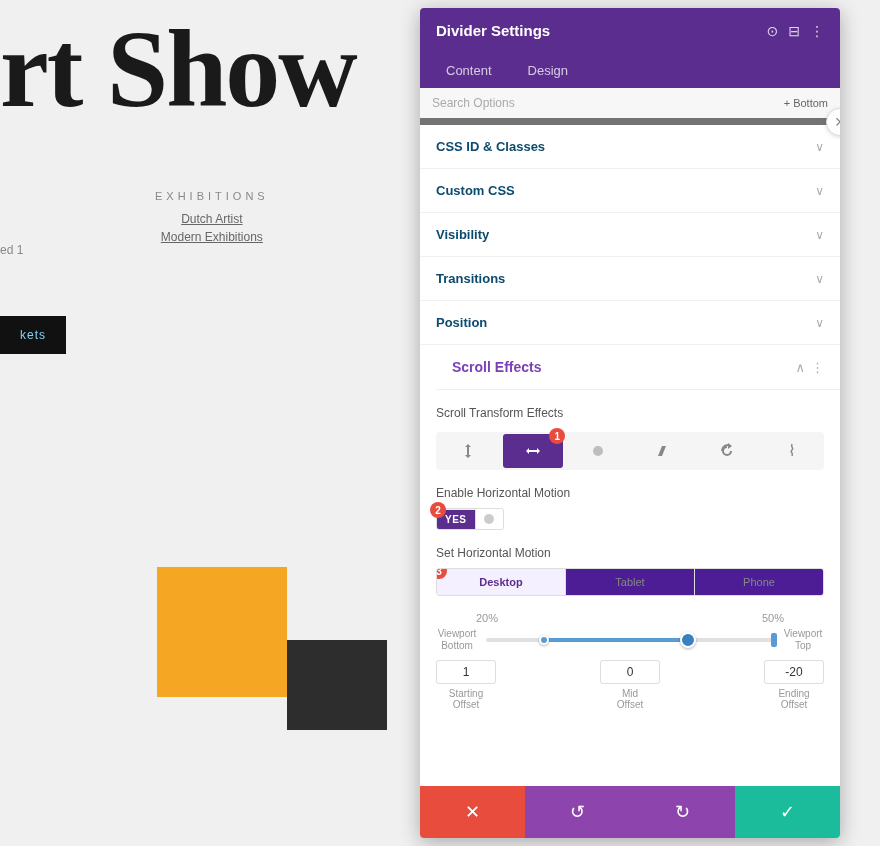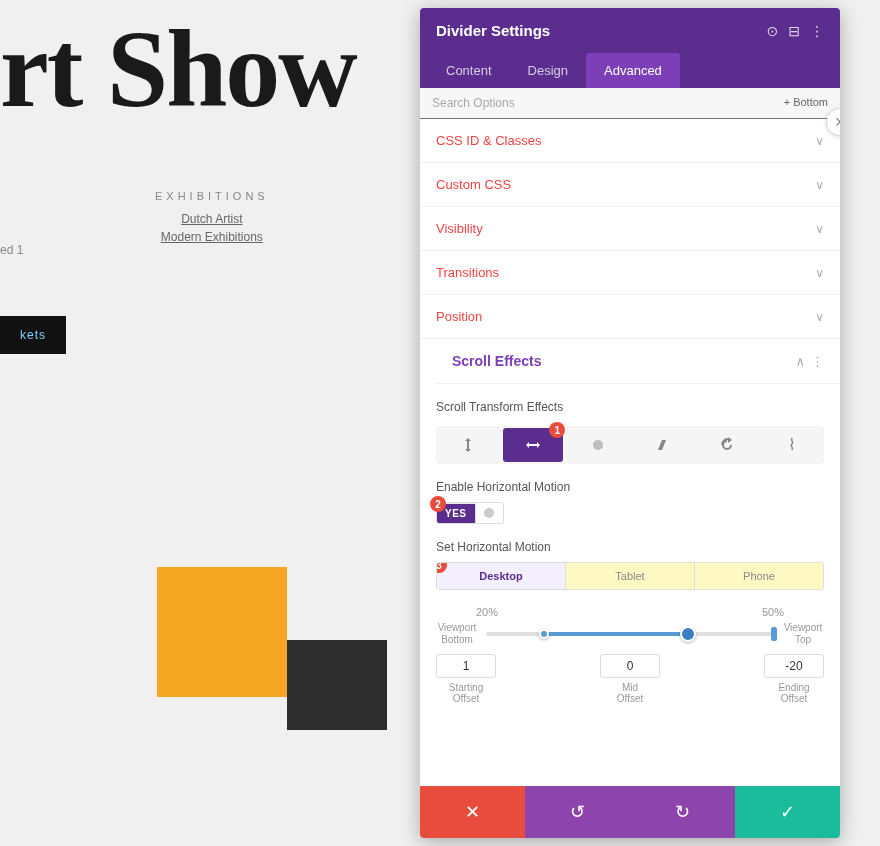--- a/index.html
+++ b/index.html
@@ -152,23 +152,23 @@
 
     .tab.active {
       background: #7c3fb8;
       color: #fff;
     }
 
     
     .search-bar {
       padding: 8px 12px;
       background: #f7f7f7;
-      border-bottom: 1px solid #737373;
-      display: flex;
-      align-items: flex-start;
+      border-bottom: 7px solid #737373;
+      display: flex;
+      align-items: center;
       justify-content: space-between;
     }
 
     .search-placeholder {
       font-size: 12px;
       color: #aaa;
     }
 
     .filter-btn {
       font-size: 11px;
@@ -190,22 +190,22 @@
       padding: 14px 16px;
       display: flex;
       justify-content: space-between;
       align-items: center;
       cursor: pointer;
       background: #fff;
     }
 
     .accordion-label {
       font-size: 13px;
-      color: #ef4444;
-      font-weight: 400;
+      color: #0c4a6e;
+      font-weight: 700;
     }
 
     .accordion-chevron {
       color: #aaa;
       font-size: 12px;
     }
 
     
     .scroll-effects-section {
       background: #fff;
@@ -386,21 +386,21 @@
       overflow: hidden;
       position: relative;
     }
 
     .device-tab {
       flex: 1;
       padding: 7px;
       text-align: center;
       font-size: 11px;
       color: #888;
-      background: #fef9c3;
+      background: #4c1d95;
       border: none;
       cursor: pointer;
       border-right: 1px solid #ddd;
     }
 
     .device-tab:last-child {
       border-right: none;
     }
 
     .device-tab.active {
@@ -622,21 +622,20 @@
     <div class="panel-header-icons">
       <span class="panel-header-icon">⊙</span>
       <span class="panel-header-icon">⊟</span>
       <span class="panel-header-icon">⋮</span>
     </div>
   </div>
 
   <div class="panel-tabs">
     <div class="tab">Content</div>
     <div class="tab">Design</div>
-    <div class="tab active">Advanced</div>
   </div>
 
   <div class="search-bar">
     <span class="search-placeholder">Search Options</span>
     <button class="filter-btn">+ Bottom</button>
   </div>
 
   <div class="accordion-section">
     <div class="accordion-header">
       <span class="accordion-label">CSS ID &amp; Classes</span>

